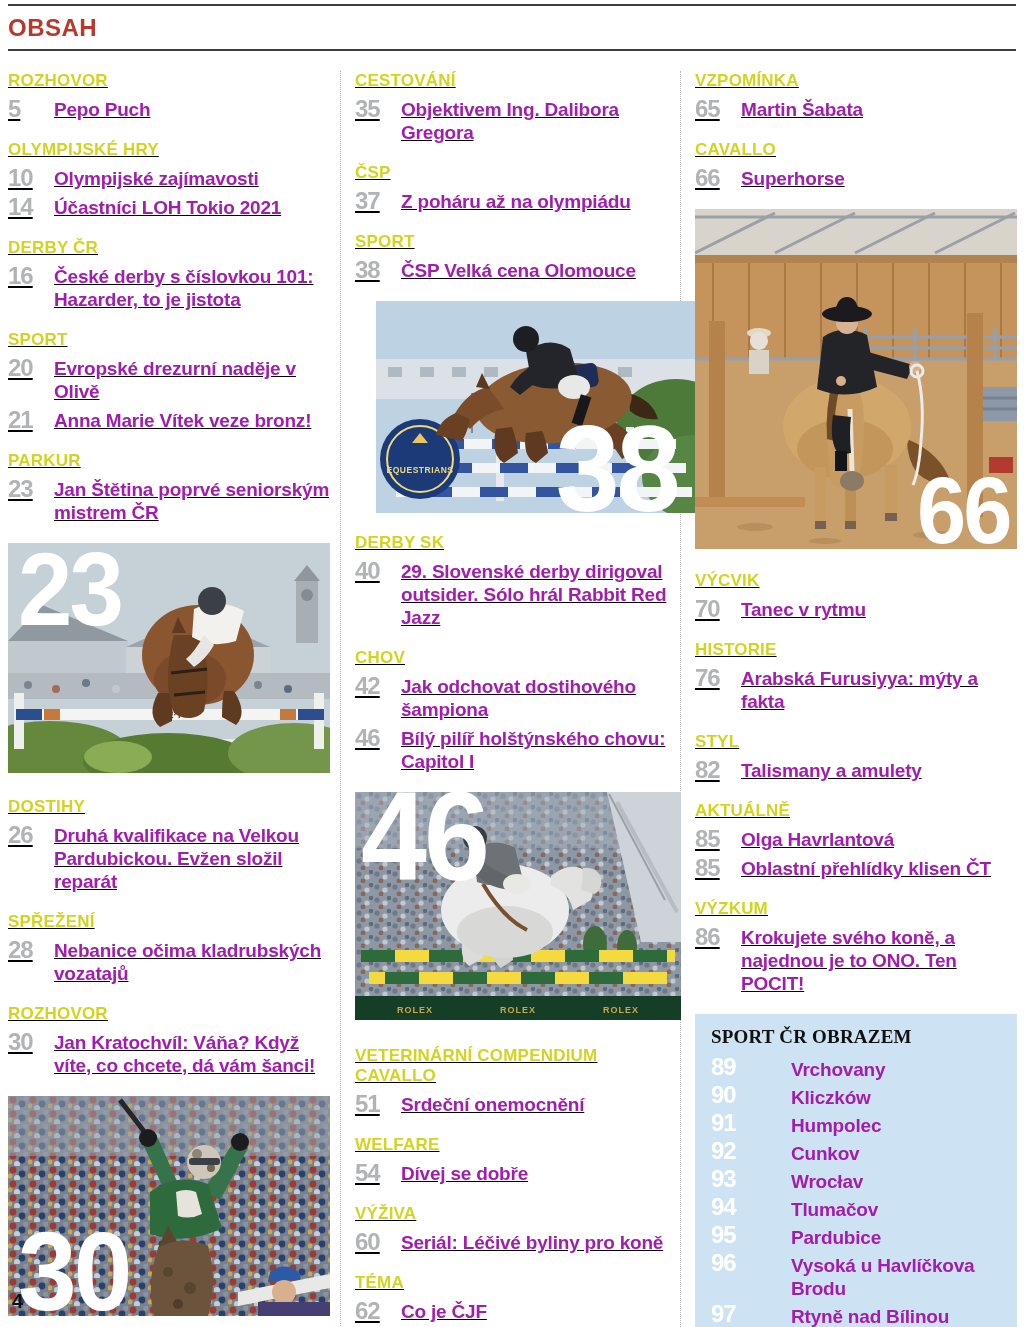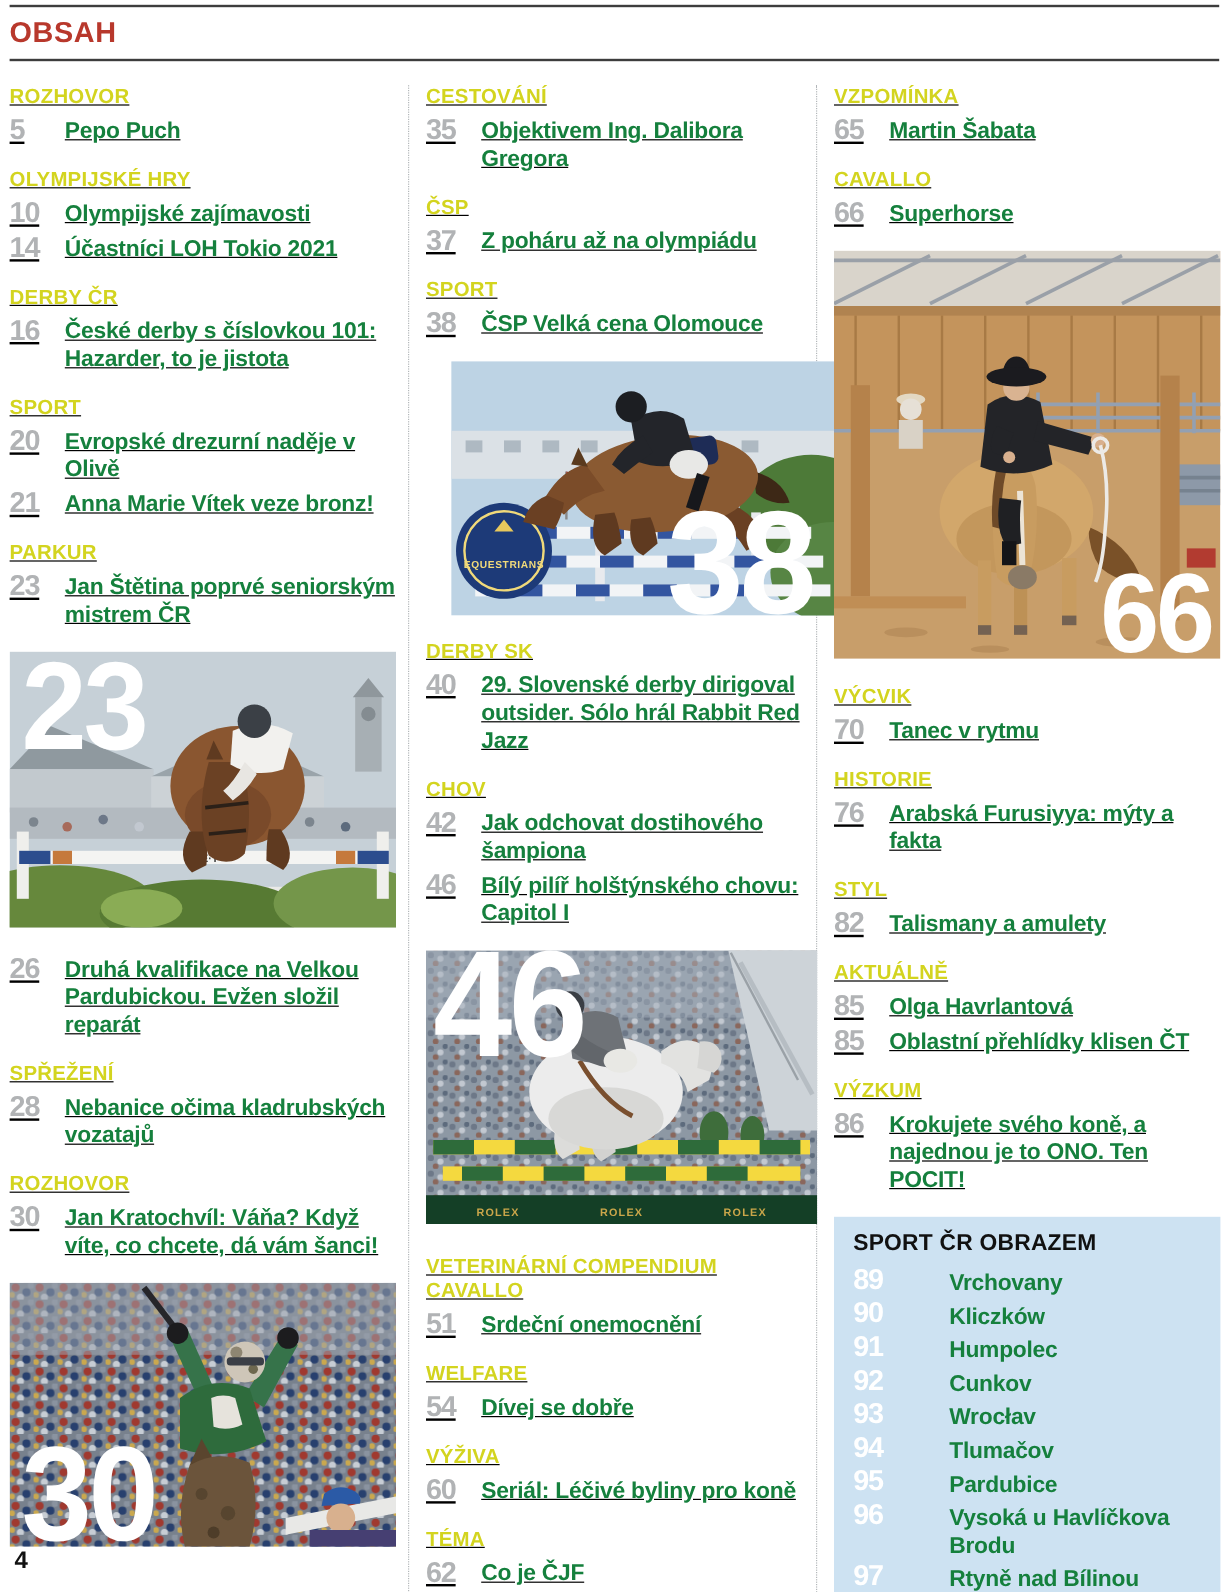--- a/index.html
+++ b/index.html
@@ -26,21 +26,21 @@
   .sec h2 {
     color:#d3d41f; font-size:17px; font-weight:700;
     margin:0 0 7px; letter-spacing:.2px;
   }
   .entry { display:flex; gap:10px; margin-bottom:5px; }
   .num {
     min-width:36px; flex:0 0 36px; color:#b1b3b5; font-size:24px;
     font-weight:700; line-height:.95; letter-spacing:-1px;
   }
   .ttl {
-    color:#15803d; font-size:19px; font-weight:700;
+    color:#a21caf; font-size:19px; font-weight:700;
     line-height:1.21; letter-spacing:-.2px; padding-top:1px;
   }
 
   .photo { position:relative; margin:4px 0 22px; }
   .photo svg { display:block; }
   .ph-num {
     position:absolute; color:#ffffff; font-weight:700;
     line-height:.78; letter-spacing:-3px; transform:scaleX(.94);
   }
   .ph-num-23 { top:6px;  left:10px;  font-size:104px; transform-origin:left top; }
@@ -52,21 +52,21 @@
   .photo-23 { margin-bottom:24px; }
   .photo-38 { margin-bottom:20px;padding-left:21px; }
   .photo-46 { margin:6px 0 26px; }
   .photo-30 { margin:8px 0 0; }
   .photo-66 { margin:4px 0 22px; }
 
   .photobox {
     background:#cde2f2; padding:12px 16px 14px; margin-top:2px; width:322px;
   }
   .photobox h2 {
-    color:#111111; font-size:19px; font-weight:700; margin:0 0 8px; letter-spacing:.2px;
+    color:#111111; font-size:19px; font-weight:700; margin:0 0 8px; letter-spacing:.2px;font-family:Liberation Serif, serif;
   }
   .photobox .entry { margin-bottom:2px;gap:40px; }
   .photobox .num { color:#ffffff; min-width:40px; flex-basis:40px; }
   .photobox .ttl { padding-top:3px; }
 
   .page-num {
     position:absolute; left:12px; bottom:14px;
     font-size:20px; font-weight:700; color:#111111;
   }
 </style>
@@ -180,20 +180,21 @@
             <line x1="166" y1="152" x2="197" y2="149" stroke="#2b2018" stroke-width="3"></line>
             <path d="M186,66 q26,-12 50,2 l-8,30 q-24,8 -44,-4 z" fill="#f2f1ee"></path>
             <path d="M196,92 q-10,18 -18,24 l8,8 q12,-8 20,-22 z" fill="#e8e6e2"></path>
             <circle cx="204" cy="58" r="14" fill="#3b4046"></circle>
           </g>
         </svg>
         <div class="ph-num ph-num-23">23</div>
       </div>
 
       <div class="sec">
+        <h2>DOSTIHY</h2>
         <div class="entry">
           <span class="num">26</span>
           <span class="ttl">Druhá kvalifikace na Velkou Pardubickou. Evžen složil reparát</span>
         </div>
       </div>
 
       <div class="sec">
         <h2>SPŘEŽENÍ</h2>
         <div class="entry">
           <span class="num">28</span>

